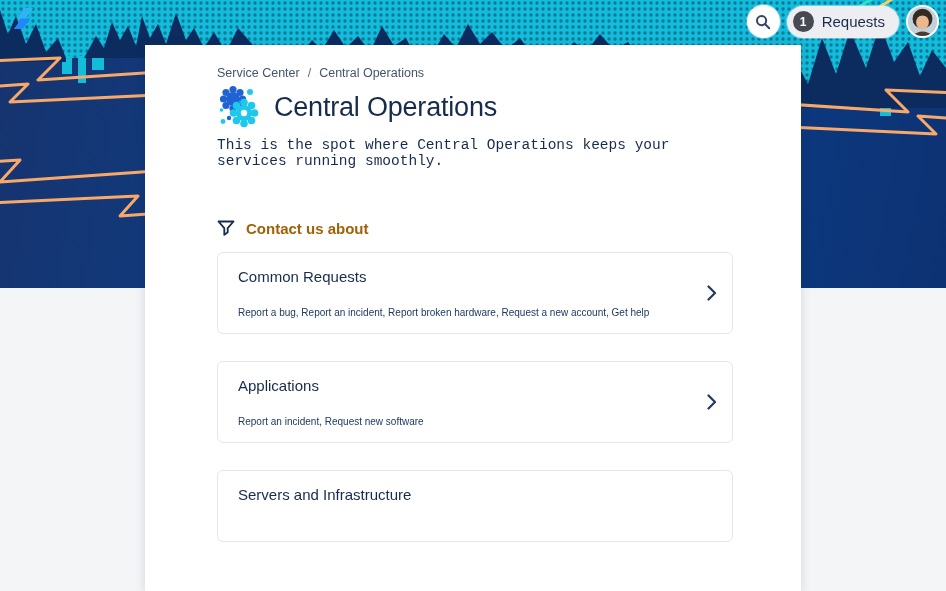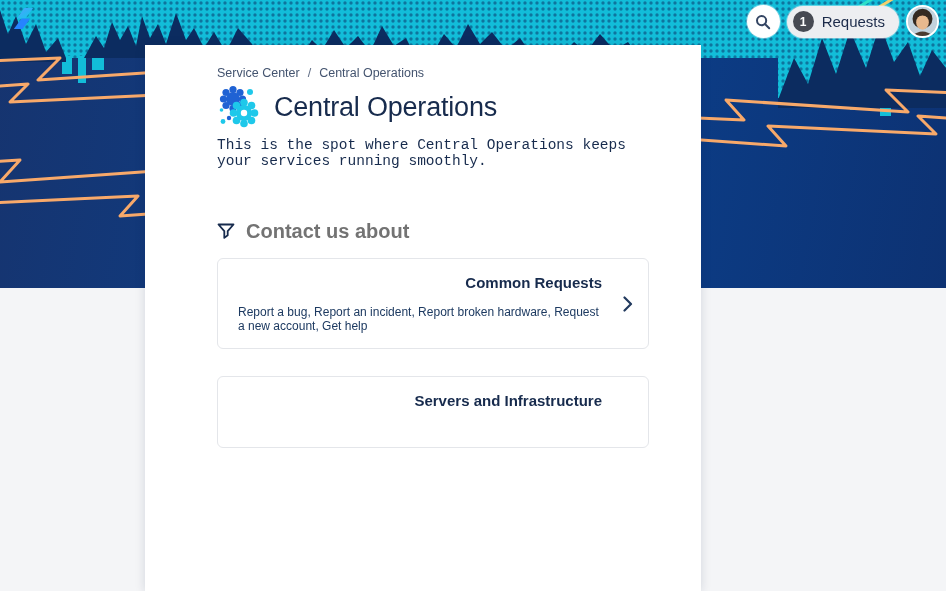--- a/index.html
+++ b/index.html
@@ -38,41 +38,41 @@
     font-size:12px;font-weight:700;display:flex;align-items:center;justify-content:center;
   }
   .req-label{font-size:15px;color:#1c2b4a;}
   .avatar-btn{
     width:33px;height:33px;border-radius:50%;border:2px solid #fff;padding:0;
     overflow:hidden;cursor:pointer;background:#c2d2dd;box-sizing:border-box;
   }
   .avatar-btn svg{display:block;}
   
   .main-card{
-    position:absolute;left:145px;top:45px;width:556px;height:546px;
+    position:absolute;left:145px;top:45px;width:656px;height:546px;
     background:#ffffff;z-index:3;box-sizing:border-box;
-    padding:21px 52px 0 72px;
+    padding:21px 68px 0 72px;
     box-shadow:0 1px 10px rgba(9,30,66,.14);
   }
   .breadcrumb{display:flex;align-items:center;gap:8px;font-size:12.5px;color:#44546f;font-weight:500;}
   .breadcrumb .crumb{cursor:pointer;}
   .breadcrumb .sep{color:#5e6c84;}
   .header-row{display:flex;align-items:center;gap:13px;margin-top:5px;}
   .project-logo{width:44px;height:44px;flex:0 0 auto;}
   .page-title{font-size:27px;font-weight:500;color:#172b4d;margin:0;letter-spacing:-.2px;}
   .subtitle{margin-top:8px;font-size:14.5px;color:#172b4d;font-family:Liberation Mono, monospace;}
   .section-head{margin-top:51px;display:flex;align-items:center;gap:11px;}
-  .section-head .txt{font-size:20px;font-weight:700;color:#737373;}
+  .section-head .txt{font-size:15px;font-weight:700;color:#a16207;}
   .cards{margin-top:15px;display:flex;flex-direction:column;gap:27px;}
   .cat-card{
     position:relative;background:#fff;border:1px solid #e4e6ea;border-radius:6px;
     padding:15px 46px 15px 20px;box-sizing:border-box;min-height:72px;cursor:pointer;
   }
-  .cat-title{font-size:15px;font-weight:700;color:#172b4d;text-align:right;}
-  .cat-desc{margin-top:14px;font-size:12px;color:#1d3a61;}
+  .cat-title{font-size:15px;font-weight:400;color:#172b4d;}
+  .cat-desc{margin-top:22px;font-size:10px;color:#1d3a61;}
   .chev{position:absolute;right:15px;top:50%;transform:translateY(-50%);}
 </style>
 </head>
 <body>
 
 <div class="banner">
   <svg width="946" height="288" viewBox="0 0 946 288">
     <defs>
       <pattern id="dots" width="6" height="6" patternUnits="userSpaceOnUse">
         <circle cx="3" cy="3" r="1.7" fill="#0a2d63" opacity="0.5"></circle>
@@ -205,20 +205,27 @@
 
     <div class="cat-card">
       <div class="cat-title">Common Requests</div>
       <div class="cat-desc">Report a bug, Report an incident, Report broken hardware, Request a new account, Get help</div>
       <svg class="chev" width="10" height="16" viewBox="0 0 10 16">
         <polyline points="1.5,1.5 8,8 1.5,14.5" fill="none" stroke="#223a5e" stroke-width="2.2" stroke-linecap="round" stroke-linejoin="round"></polyline>
       </svg>
     </div>
 
 
+    <div class="cat-card">
+      <div class="cat-title">Applications</div>
+      <div class="cat-desc">Report an incident, Request new software</div>
+      <svg class="chev" width="10" height="16" viewBox="0 0 10 16">
+        <polyline points="1.5,1.5 8,8 1.5,14.5" fill="none" stroke="#223a5e" stroke-width="2.2" stroke-linecap="round" stroke-linejoin="round"></polyline>
+      </svg>
+    </div>
 
     <div class="cat-card">
       <div class="cat-title">Servers and Infrastructure</div>
 
     </div>
 
   </div>
 </div>
 
 </body></html>

